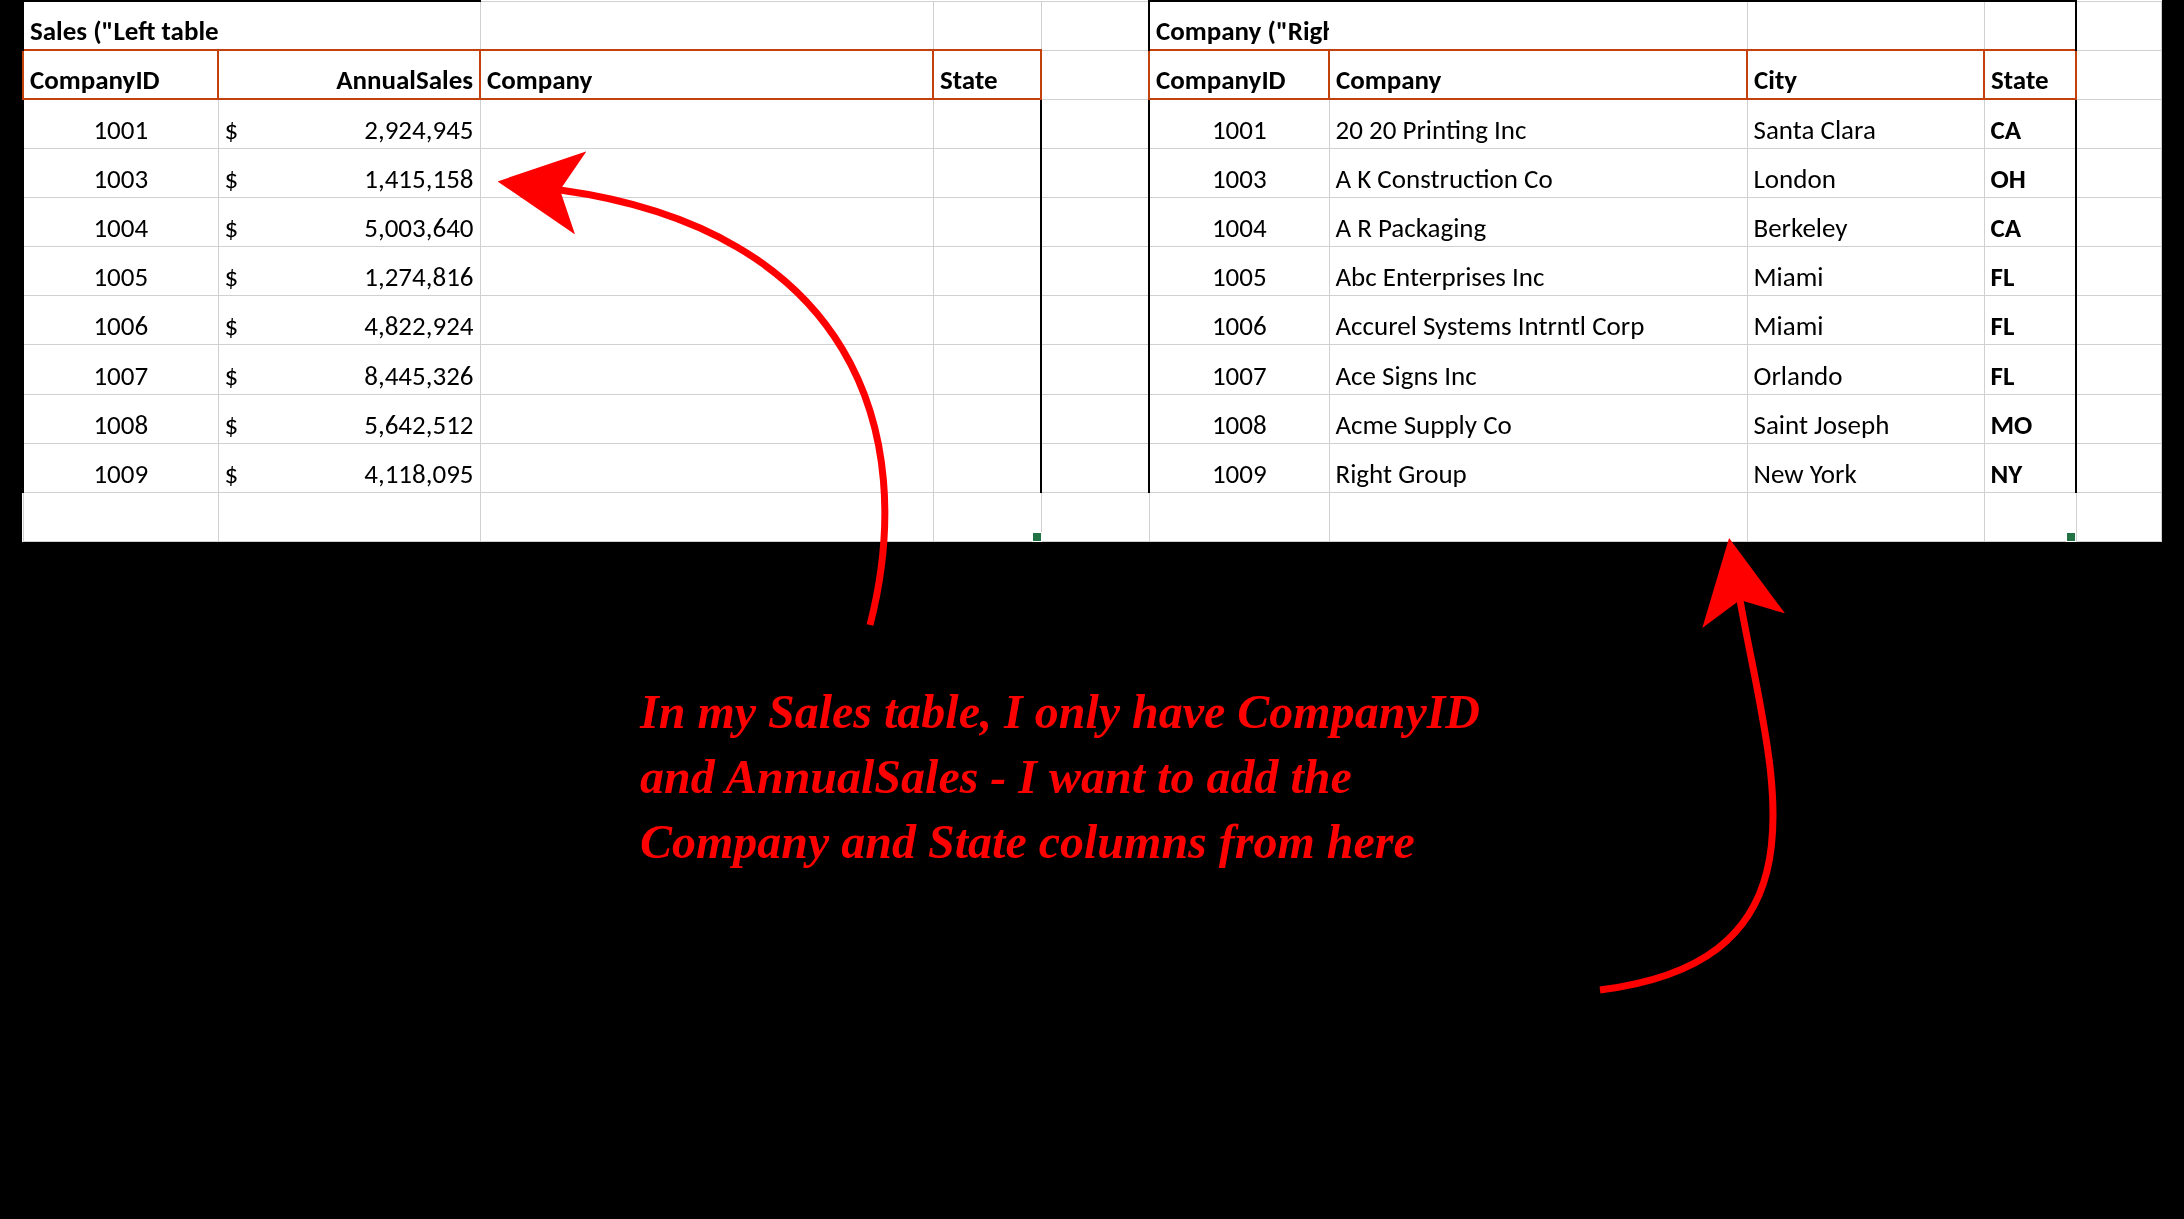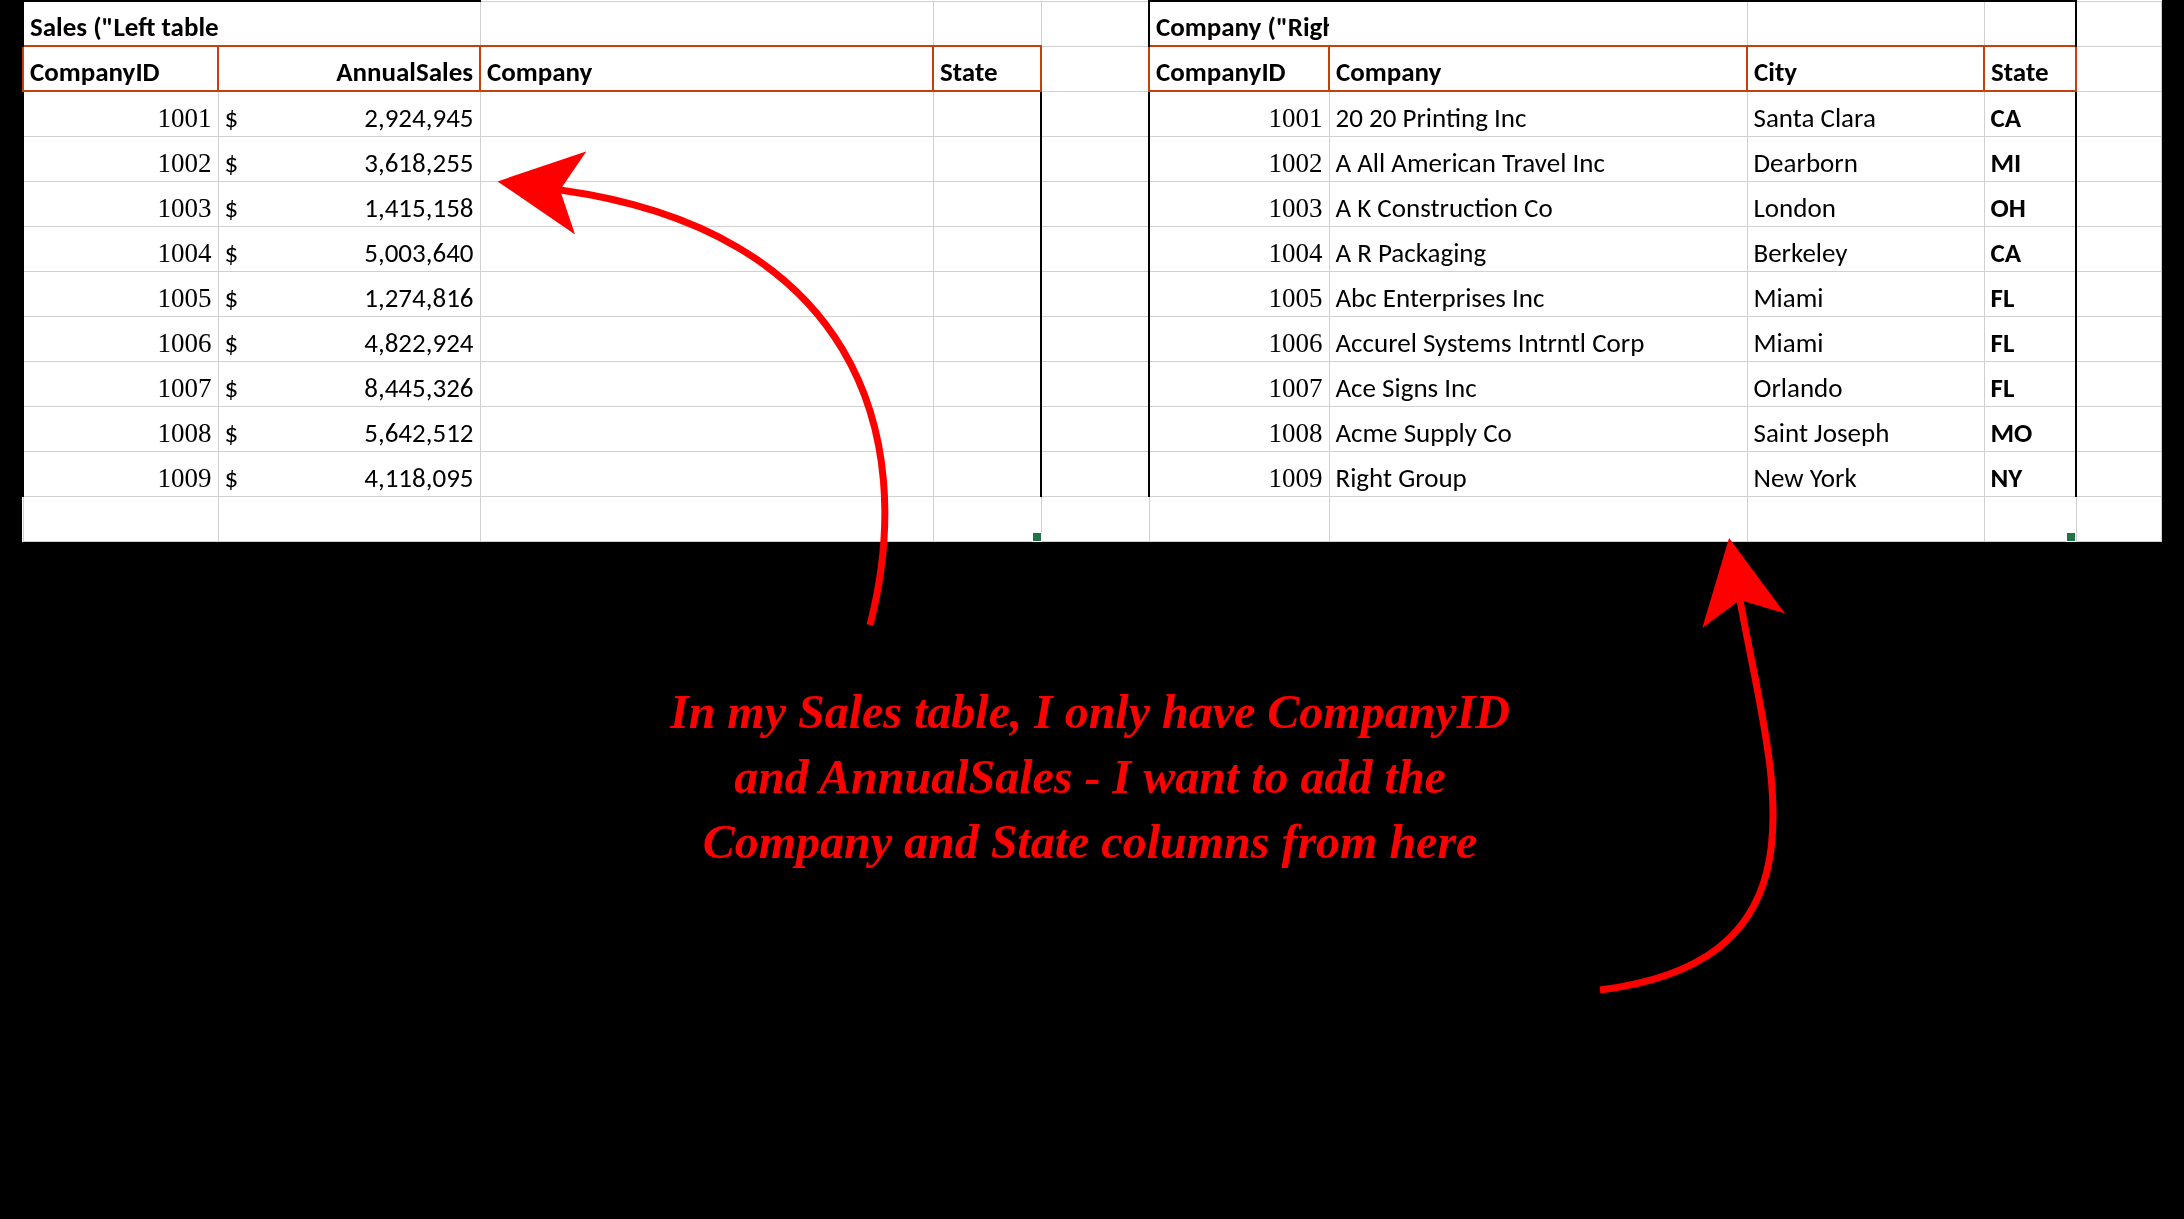--- a/index.html
+++ b/index.html
@@ -36,37 +36,37 @@
     text-overflow: clip;
     vertical-align: bottom;
     color: #000;
   }
   .grid .th { font-weight: 700; border: 2px solid #c2410c; }
   .grid .th-top { border-top: 2px solid #000; }
   .grid .th-left { border-left: 2px solid #000; }
   .grid .th-right { border-right: 2px solid #000; font-weight: bold; }
   .grid .th-bottom { border-bottom: 2px solid #000; }
   .grid .bold { font-weight: 700; }
-  .grid .num { text-align: right; font-family: Liberation Serif, serif; }
+  .grid .num { text-align: center; }
   .grid .money { position: relative; padding-left: 24px; text-align: right; }
   .grid .money .sym { position: absolute; left: 6px; }
   .grid .title { font-weight:700; border-right:none; }
   .grid .title-span { border-left:none; }
   .annotation-text {
     position: absolute;
     left: 640px;
     top: 680px;
     width: 900px;
     color: #ff0000;
     font-family: "Comic Sans MS", "Segoe Script", cursive;
     font-style: italic;
     font-weight: 700;
     font-size: 48px;
     line-height: 1.35;
-    text-align: center;
+    text-align: left;
   }
   svg.arrows {
     position: absolute;
     top: 0; left: 0;
     width: 2184px; height: 1219px;
     pointer-events: none;
   }
   .sel-handle {
     position:absolute;
     width:10px; height:10px;
@@ -124,32 +124,20 @@
           <td></td>
           <td class="th-right"></td>
           <td></td>
           <td class="num th-left">1001</td>
           <td>20 20 Printing Inc</td>
           <td>Santa Clara</td>
           <td class="th-right">CA</td>
           <td></td>
         </tr>
         <tr>
-          <td class="num th-left">1002</td>
-          <td class="money "><span class="sym">$</span>3,618,255</td>
-          <td></td>
-          <td class="th-right"></td>
-          <td></td>
-          <td class="num th-left">1002</td>
-          <td>A All American Travel Inc</td>
-          <td>Dearborn</td>
-          <td class="th-right">MI</td>
-          <td></td>
-        </tr>
-        <tr>
           <td class="num th-left">1003</td>
           <td class="money "><span class="sym">$</span>1,415,158</td>
           <td></td>
           <td class="th-right"></td>
           <td></td>
           <td class="num th-left">1003</td>
           <td>A K Construction Co</td>
           <td>London</td>
           <td class="th-right">OH</td>
           <td></td>

